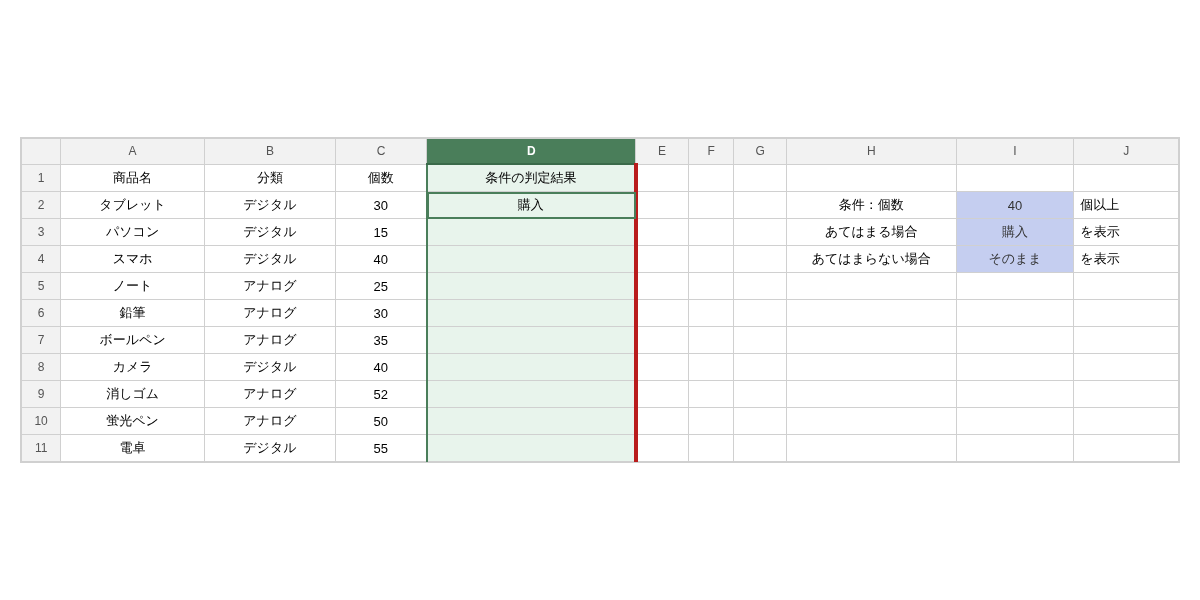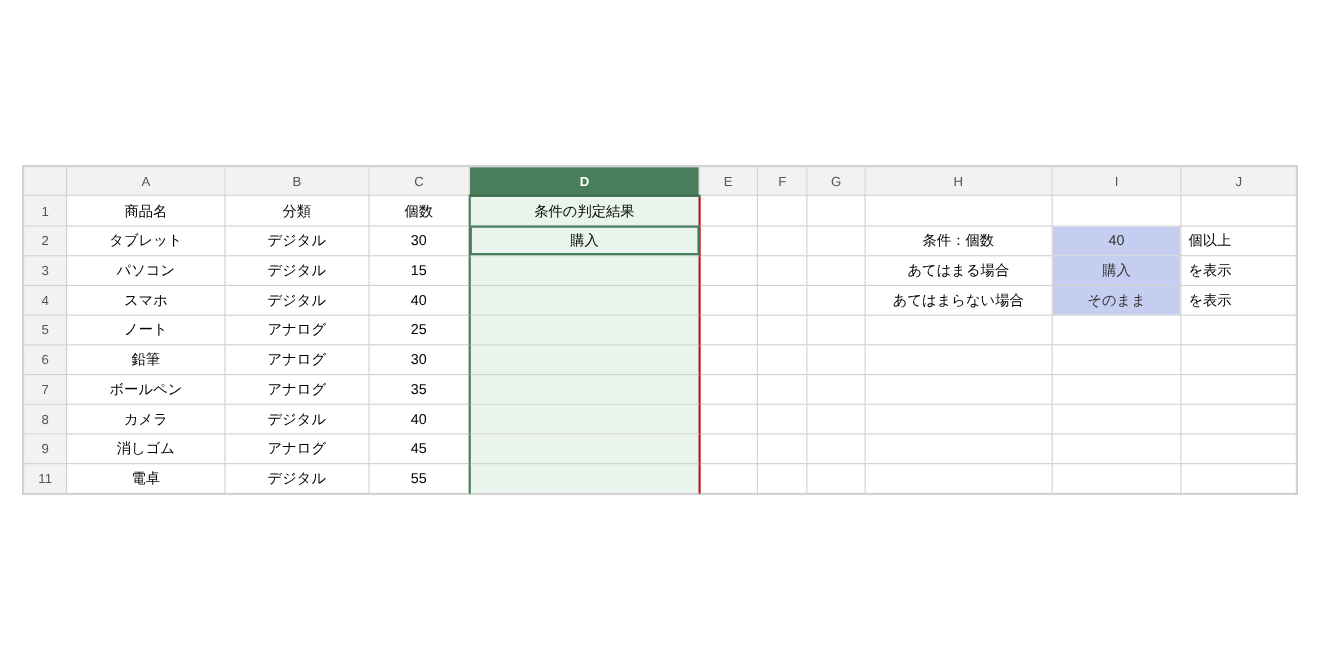--- a/index.html
+++ b/index.html
@@ -72,21 +72,21 @@
       background: #4a7e5a;
       color: #ffffff;
       font-weight: bold;
       border-bottom: 2px solid #3a6a4a;
     }
 
     
     .cell-d {
       background: #e8f4ec;
       border-left: 2px solid #4a7e5a;
-      border-right: 2px solid #b91c1c;
+      border-right: 4px solid #b91c1c;
     }
 
     
     .cell-selected {
       background: #e8f4ec;
       outline: 2px solid #4a7e5a;
       outline-offset: -2px;
     }
 
     
@@ -235,21 +235,34 @@
           <td></td>
           <td></td>
           <td style="text-align: left;"></td>
           <td></td>
           <td style="text-align: left;"></td>
         </tr>
         <tr>
           <td class="row-num">9</td>
           <td>消しゴム</td>
           <td>アナログ</td>
-          <td>45</td>
+          <td>52</td>
+          <td class="cell-d"></td>
+          <td></td>
+          <td></td>
+          <td></td>
+          <td style="text-align: left;"></td>
+          <td></td>
+          <td style="text-align: left;"></td>
+        </tr>
+        <tr>
+          <td class="row-num">10</td>
+          <td>蛍光ペン</td>
+          <td>アナログ</td>
+          <td>50</td>
           <td class="cell-d"></td>
           <td></td>
           <td></td>
           <td></td>
           <td style="text-align: left;"></td>
           <td></td>
           <td style="text-align: left;"></td>
         </tr>
         <tr>
           <td class="row-num">11</td>

